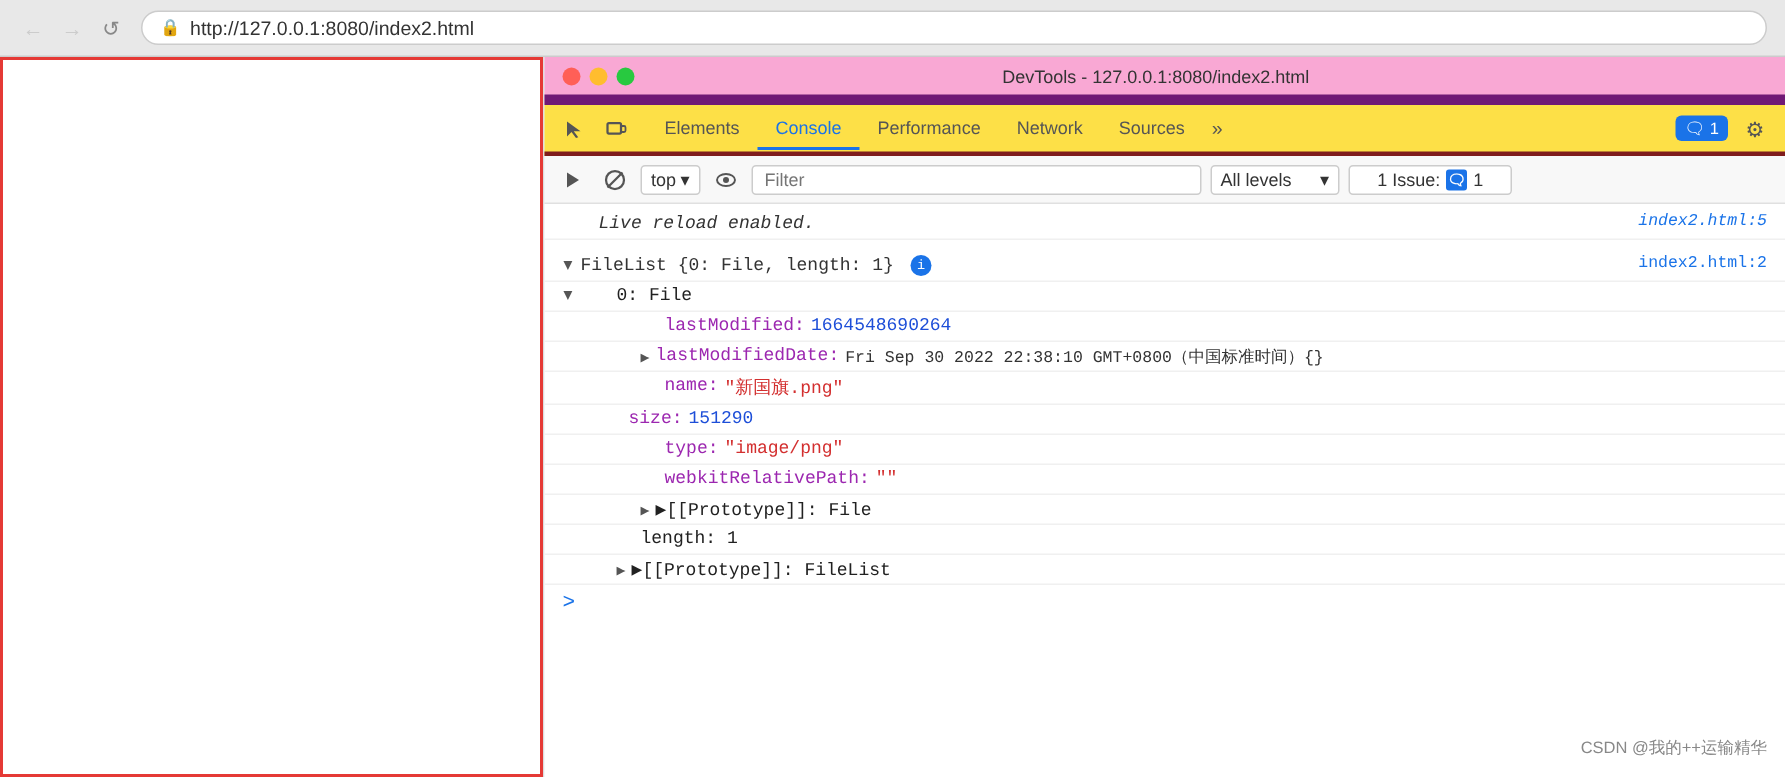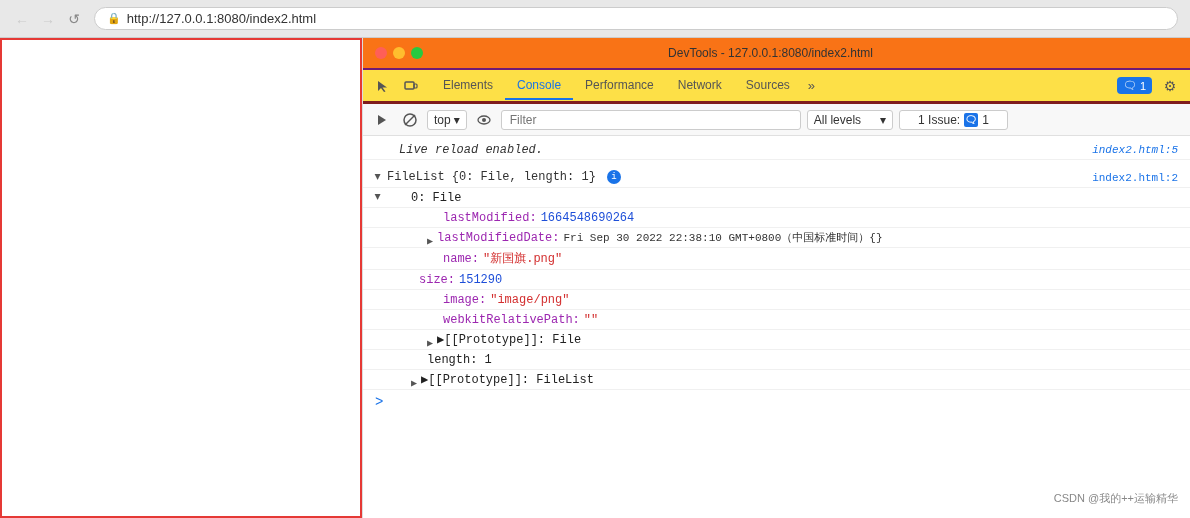--- a/index.html
+++ b/index.html
@@ -73,27 +73,27 @@
     .devtools {
       flex: 1;
       background: #f8f8f8;
       display: flex;
       flex-direction: column;
       border-left: 1px solid #ddd;
     }
 
     
     .devtools-titlebar {
-      background: #f97316;
+      background: #f9a8d4;
       padding: 4px 12px;
       display: flex;
       align-items: center;
       justify-content: space-between;
       height: 32px;
-      border-bottom: 2px solid #701a75;
+      border-bottom: 7px solid #701a75;
       gap: 38px;
     }
     .titlebar-dots {
       display: flex;
       gap: 6px;
       align-items: center;
     }
     .dot {
       width: 12px;
       height: 12px;
@@ -265,21 +265,21 @@
       flex: 1;
       overflow-y: auto;
       background: white;
       font-family: 'Menlo', 'Monaco', 'Courier New', monospace;
       font-size: 12px;
       padding: 4px 0;
     }
     .console-line {
       padding: 2px 12px 2px 36px;
       display: flex;
-      align-items: center;
+      align-items: flex-start;
       border-bottom: 1px solid #f0f0f0;
       min-height: 20px;
       position: relative;
     }
     .console-line.live-reload {
       color: #333;
       font-style: italic;
     }
     .console-line-text {
       flex: 1;
@@ -476,21 +476,21 @@
         <span class="purple">name:</span>
         <span style="margin-left:4px;" class="red">"新国旗.png"</span>
       </div>
 
       <div class="console-line" style="padding-left: 56px;">
         <span class="purple">size:</span>
         <span style="margin-left:4px;" class="blue">151290</span>
       </div>
 
       <div class="console-line" style="padding-left: 80px;">
-        <span class="purple">image:</span>
+        <span class="purple">type:</span>
         <span style="margin-left:4px;" class="red">"image/png"</span>
       </div>
 
       <div class="console-line" style="padding-left: 80px;">
         <span class="purple">webkitRelativePath:</span>
         <span style="margin-left:4px;" class="red">""</span>
       </div>
 
       <div class="console-line" style="padding-left: 64px;">
         <span class="arrow" style="position:relative; left:0; margin-right:4px;">▶</span>

